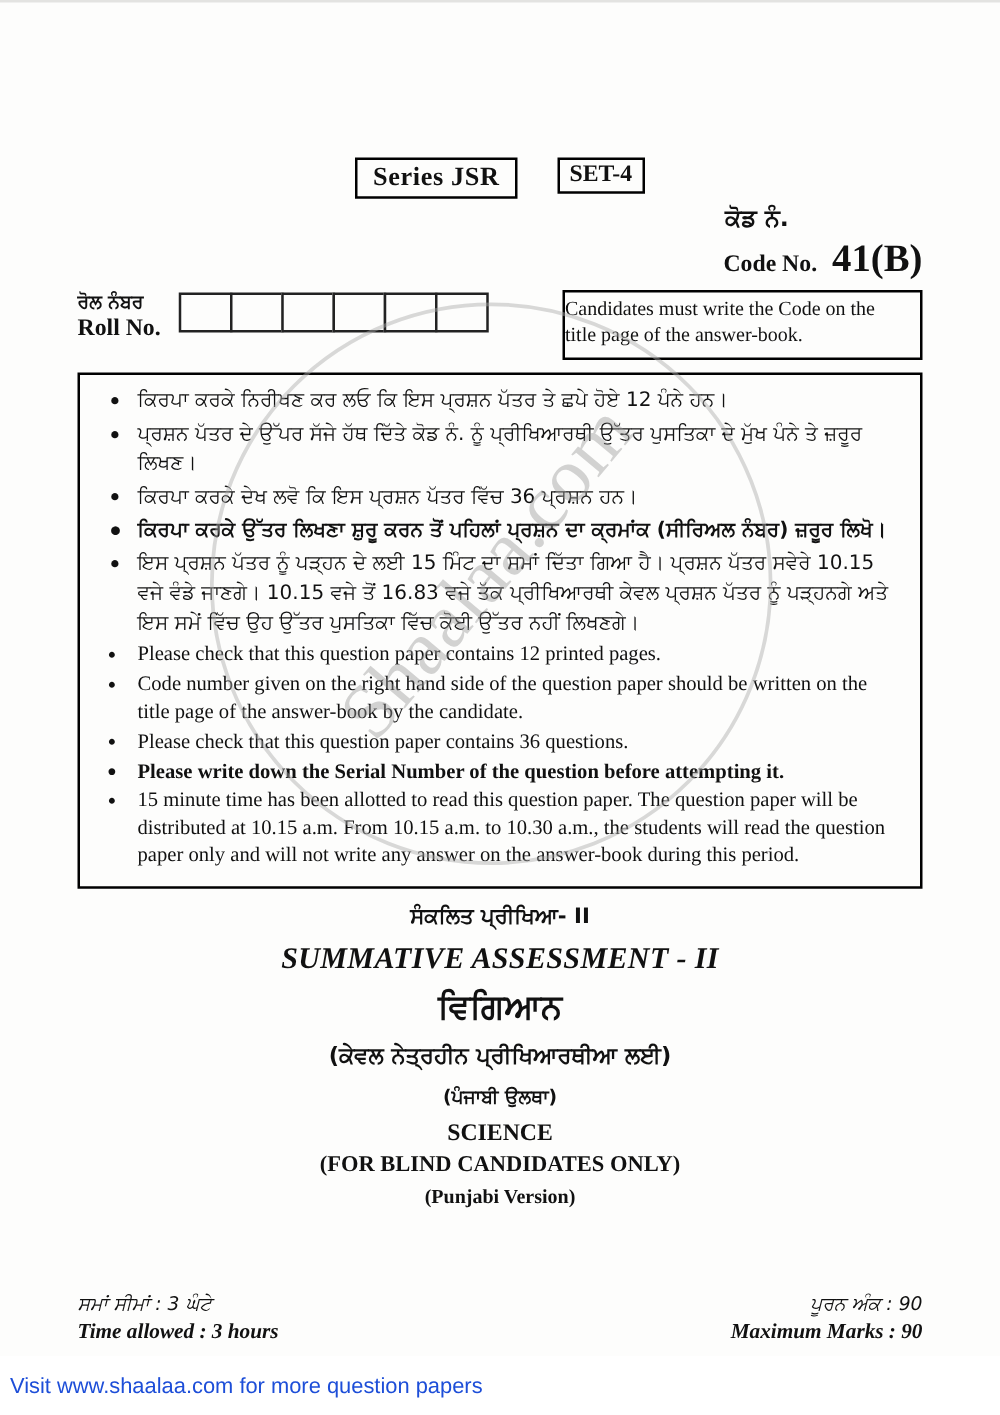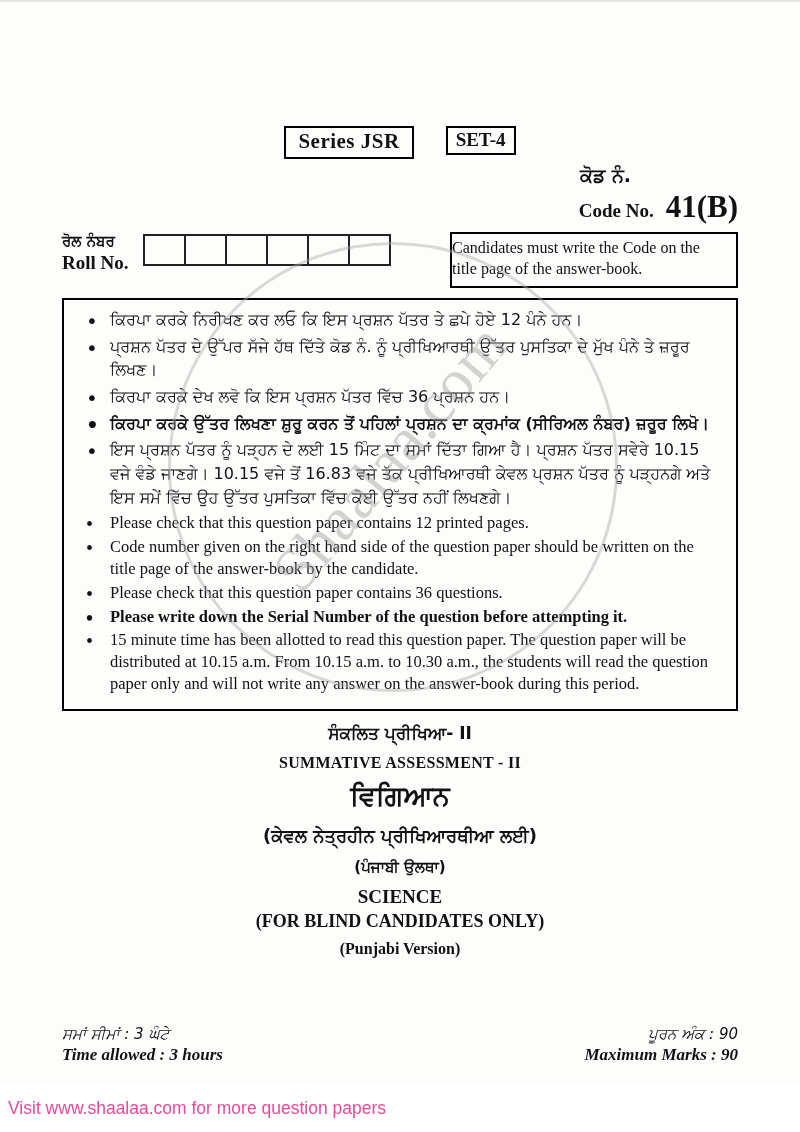--- a/index.html
+++ b/index.html
@@ -94,21 +94,21 @@
     font-size: 16.5px;
     line-height: 1.32;
     margin-bottom: 2px;
   }
   .inst-box li.bold { font-weight: bold; }
 
   
   .titles { text-align: center; margin-top: 12px; line-height: 1.2; }
   .t-pa { font-family: "DejaVu Sans", sans-serif; font-weight: bold; }
   .exam-pa { font-size: 17px; }
-  .exam-en { font-weight: bold; font-size: 16px; margin-top: 10px; letter-spacing: 0.3px; }
+  .exam-en { font-weight: bold; font-size: 24px; margin-top: 10px; letter-spacing: 0.3px; font-style: italic; }
   .subject-pa { font-size: 27px; margin-top: 8px; }
   .audience-pa { font-size: 18px; margin-top: 12px; }
   .version-pa { font-size: 15px; margin-top: 12px; }
   .subject-en { font-weight: bold; font-size: 19px; margin-top: 10px; }
   .audience-en { font-weight: bold; font-size: 18px; margin-top: 2px; }
   .version-en { font-weight: bold; font-size: 16px; margin-top: 6px; }
 
   
   .meta-row { display: flex; justify-content: space-between; margin-top: 24px; }
   .meta-col { line-height: 1.35; margin-top: 42px; }
@@ -150,21 +150,21 @@
   .site-footer {
     position: absolute;
     left: 0; bottom: 0;
     width: 800px; height: 47px;
     background: #ffffff;
     display: flex;
     align-items: center;
     padding-left: 8px;
     font-family: "Liberation Sans", sans-serif;
     font-size: 17.5px;
-    color: #ec4899;
+    color: #1d4ed8;
   }
 </style>
 </head>
 <body>
 
 <div class="page">
   <div class="scan">
 
     <div class="hdr-row">
       <div class="series-box">Series JSR</div>

